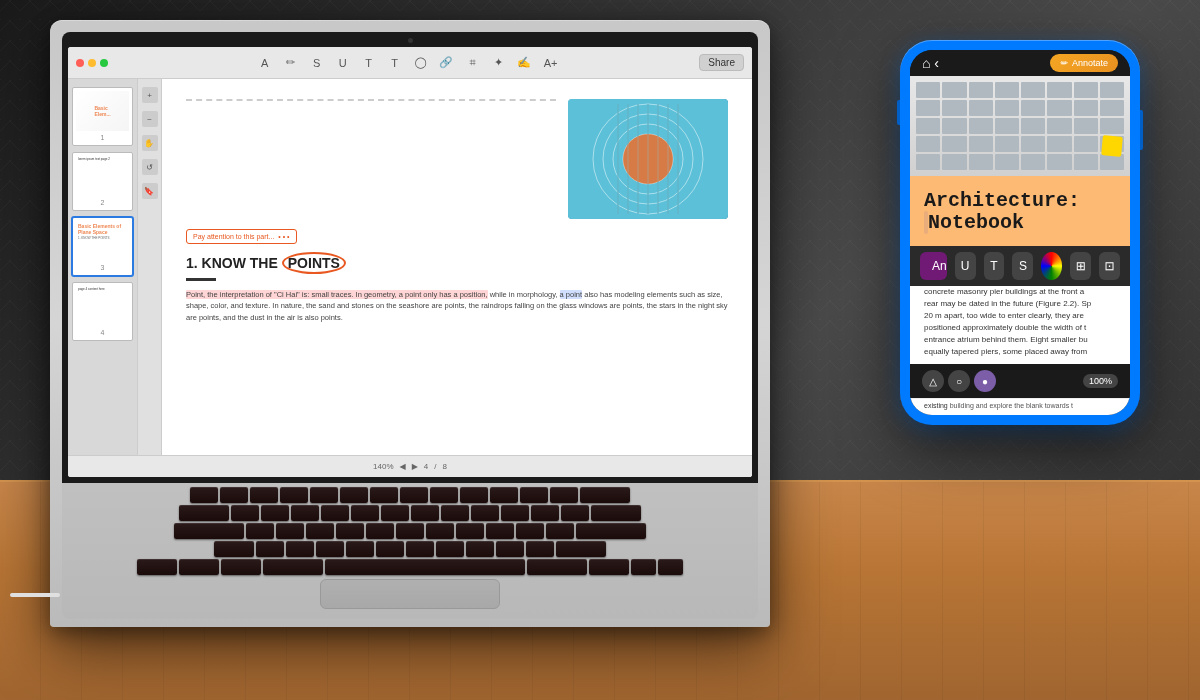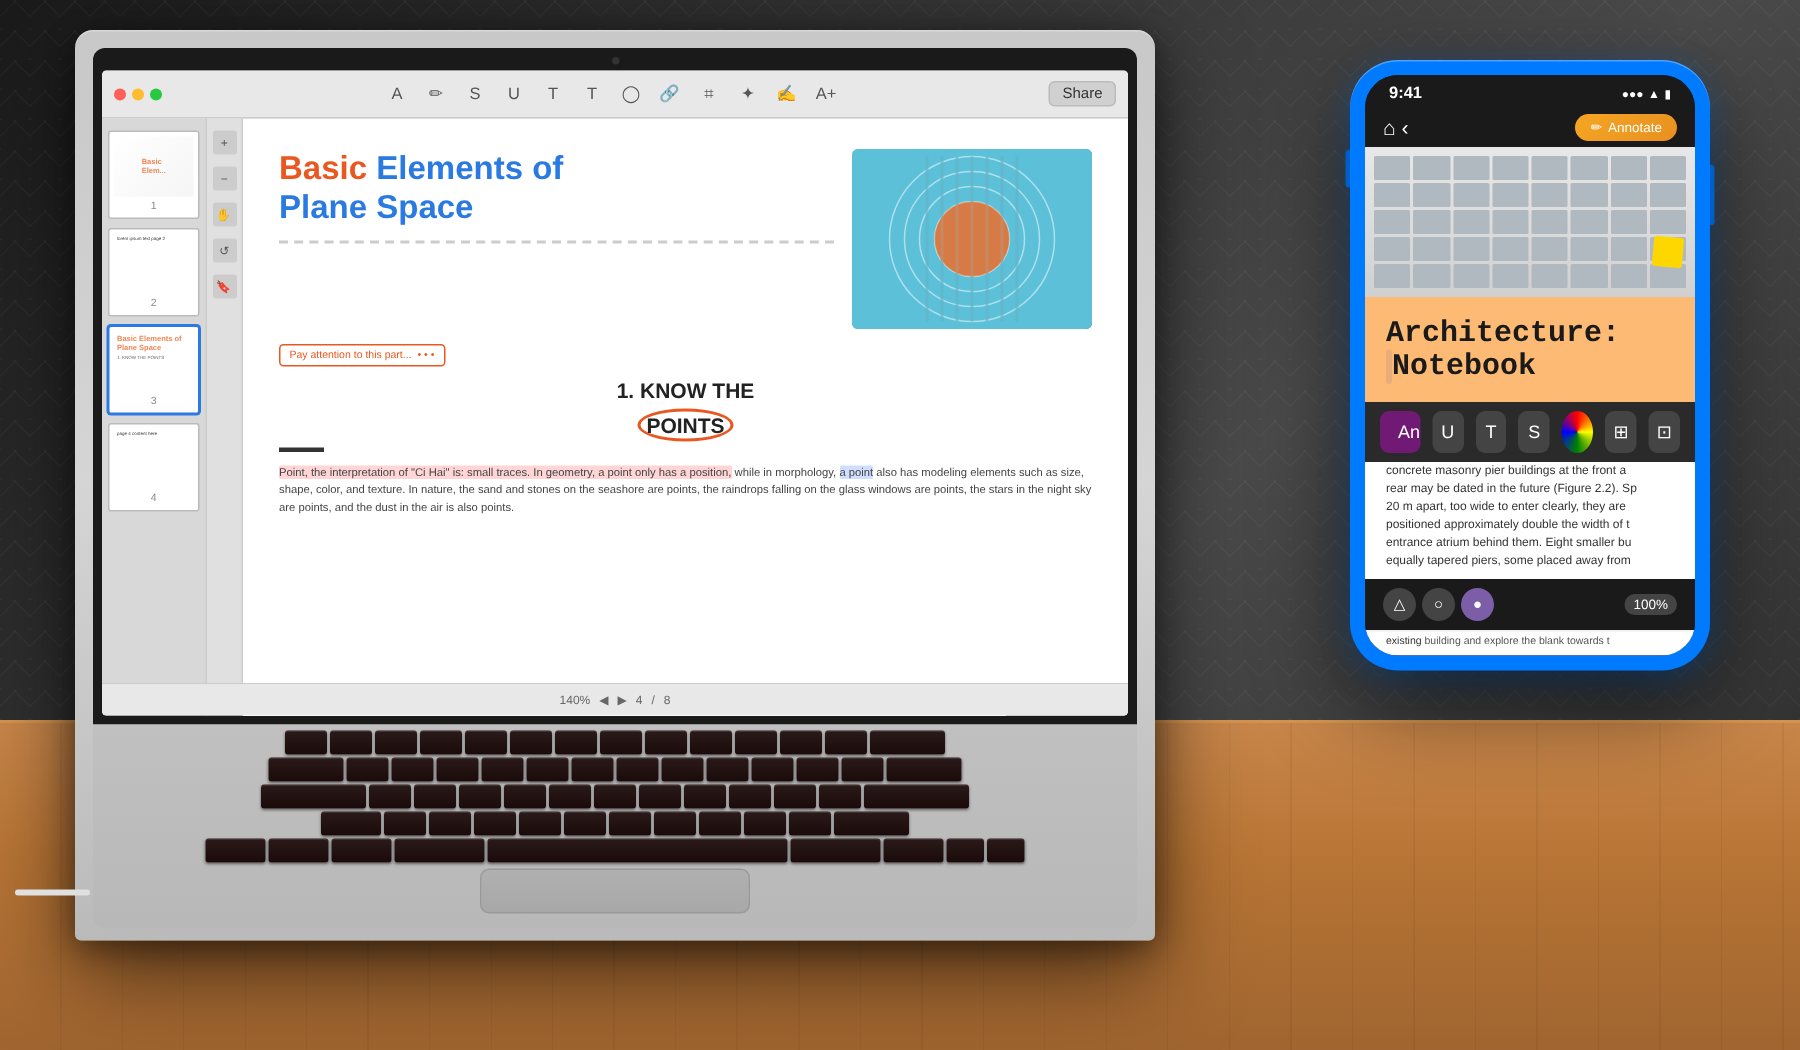--- a/index.html
+++ b/index.html
@@ -342,21 +342,20 @@
 
     
     .section-heading {
       font-size: 14px;
       font-weight: bold;
       color: #222;
       margin-bottom: 4px;
       display: flex;
       align-items: center;
       gap: 4px;
-      flex-direction: column;
     }
 
     .circled-word {
       display: inline-block;
       border: 2px solid #e85820;
       border-radius: 50%;
       padding: 1px 4px;
       color: #222;
     }
 
@@ -771,25 +770,20 @@
             <div class="tool-icon">✋</div>
             <div class="tool-icon">↺</div>
             <div class="tool-icon">🔖</div>
           </div>
 
           <div class="doc-main">
             <div class="doc-page">
 
               <div class="title-section">
                 <div class="title-text-area">
-                  <div class="doc-title">
-                    <span>Basic</span>
-                    <span class="doc-title-blue">Elements of</span><br>
-                    <span class="doc-title-blue">Plane Space</span>
-                  </div>
                   <div class="doc-subtitle-line"></div>
                 </div>
 
                 <div class="doc-image">
                   <svg width="160" height="120" viewBox="0 0 160 120" style="position:absolute;top:0;left:0;">
 
                     <rect width="160" height="120" fill="#5bc0d8"></rect>
 
                     <circle cx="80" cy="60" r="55" fill="none" stroke="rgba(255,255,255,0.5)" stroke-width="1"></circle>
                     <circle cx="80" cy="60" r="45" fill="none" stroke="rgba(255,255,255,0.5)" stroke-width="1"></circle>
@@ -920,28 +914,20 @@
     </div>
 
     <div class="cable"></div>
   </div>
 </div>
 
 <div class="phone-container">
   <div class="phone-shell">
     <div class="phone-screen">
 
-      <div class="phone-status-bar">
-        <span class="status-time">9:41</span>
-        <div class="status-icons">
-          <span>●●●</span>
-          <span>▲</span>
-          <span>▮</span>
-        </div>
-      </div>
 
       <div class="phone-nav-bar">
         <div class="nav-home-btn">⌂ ‹</div>
         <div class="annotate-btn">
           <span>✏</span>
           <span>Annotate</span>
         </div>
       </div>
 
       <div class="phone-hero-img">

